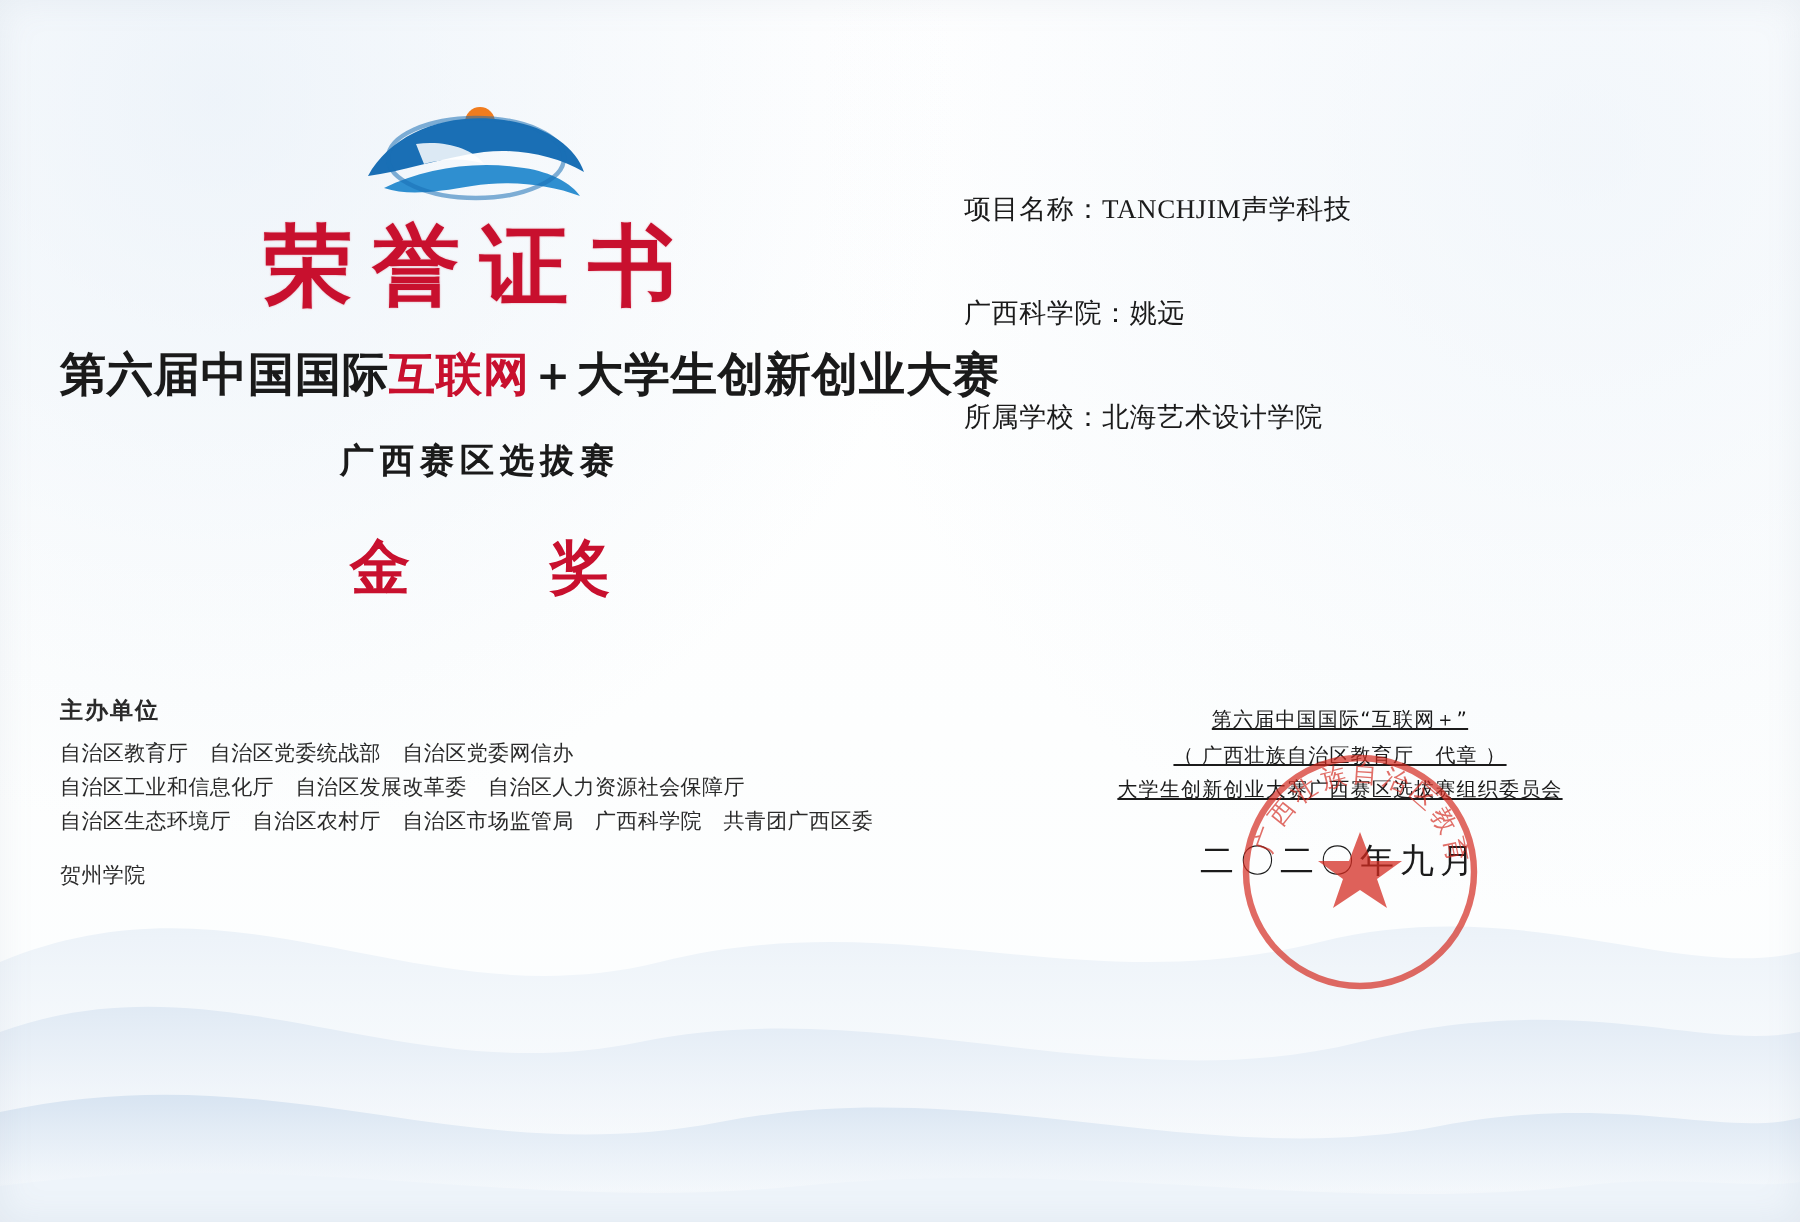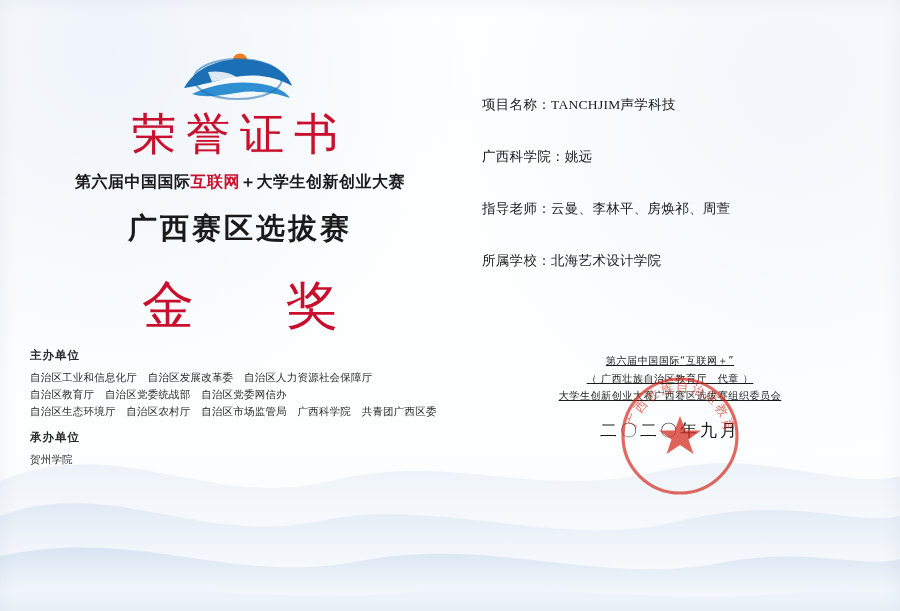--- a/index.html
+++ b/index.html
@@ -64,51 +64,51 @@
   .left-col {
     position: absolute;
     left: 30px;
     top: 110px;
     width: 420px;
     text-align: center;
   }
   .honor-title {
     font-family: "DejaVu Serif", serif;
     font-size: 44px;
-    font-weight: normal;
+    font-weight: bold;
     letter-spacing: 10px;
     color: #c8102e;
     text-shadow: 0 0 1px rgba(200,16,46,0.4);
     margin: 0 0 14px 0;
     line-height: 1.1;
   }
   .contest-line {
     font-family: "DejaVu Serif", serif;
-    font-size: 16px;
+    font-size: 23px;
     font-weight: bold;
     color: #1a1a1a;
     letter-spacing: 0.5px;
     margin: 0 0 16px 0;
     white-space: nowrap;
   }
   .contest-line .hl {
     color: #c8102e;
   }
   .region-line {
     font-family: "DejaVu Serif", serif;
-    font-size: 29px;
+    font-size: 17px;
     font-weight: bold;
     color: #1a1a1a;
     letter-spacing: 3px;
     margin: 0 0 22px 0;
   }
   .award {
     font-family: "DejaVu Serif", serif;
-    font-size: 52px;
-    font-weight: normal;
+    font-size: 30px;
+    font-weight: bold;
     color: #c8102e;
     letter-spacing: 20px;
     text-indent: 20px;
     margin: 0;
   }
 
   
   .orgs {
     position: absolute;
     left: 30px;
@@ -229,37 +229,33 @@
     <div class="honor-title">荣誉证书</div>
     <div class="contest-line">
       <span>第六届中国国际</span><span class="hl">互联网</span><span>＋大学生创新创业大赛</span>
     </div>
     <div class="region-line">广西赛区选拔赛</div>
     <div class="award">金　奖</div>
   </div>
 
   <div class="orgs">
     <div class="heading">主办单位</div>
+    <div class="row">自治区教育厅　自治区党委统战部　自治区党委网信办</div>
     <div class="row">自治区工业和信息化厅　自治区发展改革委　自治区人力资源社会保障厅</div>
-    <div class="row">自治区教育厅　自治区党委统战部　自治区党委网信办</div>
     <div class="row">自治区生态环境厅　自治区农村厅　自治区市场监管局　广西科学院　共青团广西区委</div>
     <div class="spacer"></div>
-    <div class="heading">承办单位</div>
     <div class="row">贺州学院</div>
   </div>
 
   <div class="fields">
     <div class="field">
       <span class="flabel">项目名称：</span><span class="fvalue">TANCHJIM声学科技</span>
     </div>
     <div class="field">
       <span class="flabel">广西科学院：</span><span class="fvalue">姚远</span>
-    </div>
-    <div class="field">
-      <span class="flabel">指导老师：</span><span class="fvalue">云曼、李林平、房焕祁、周萱</span>
     </div>
     <div class="field">
       <span class="flabel">所属学校：</span><span class="fvalue">北海艺术设计学院</span>
     </div>
   </div>
 
   <div class="issuer">
     <div class="iline">第六届中国国际“互联网＋”</div>
     <div class="iline">（ 广西壮族自治区教育厅　代章 ）</div>
     <div class="iline">大学生创新创业大赛广西赛区选拔赛组织委员会</div>

